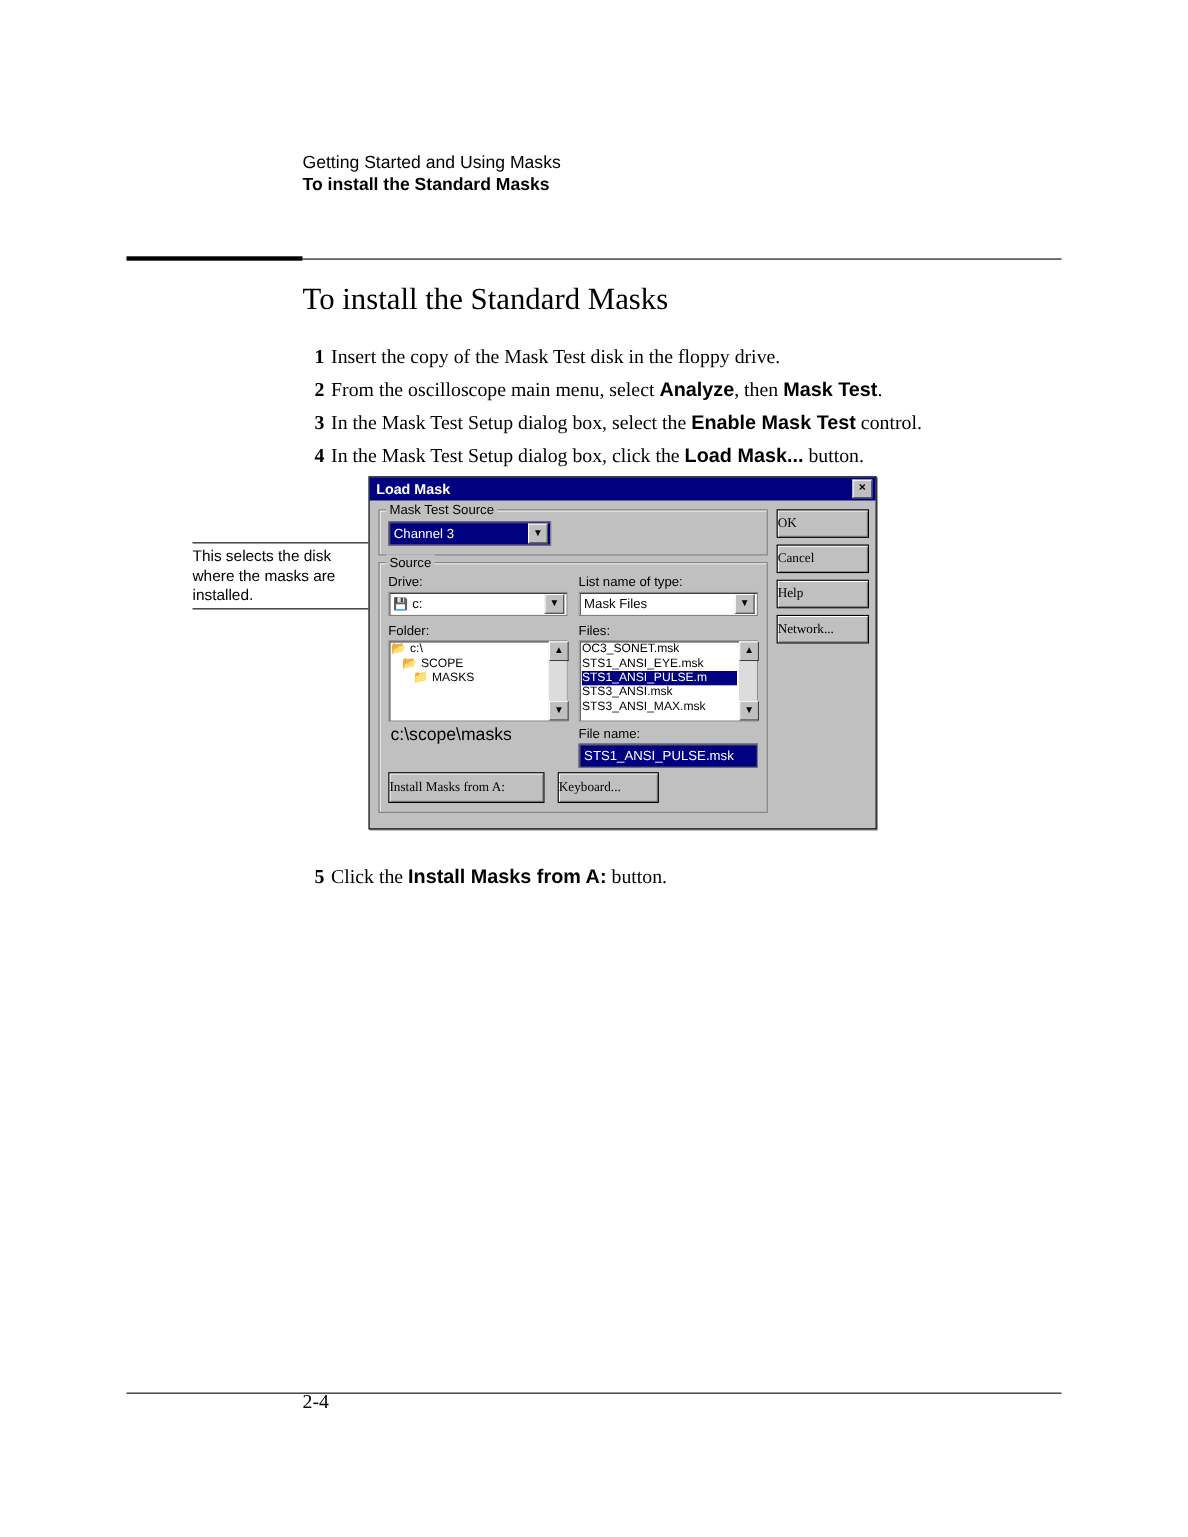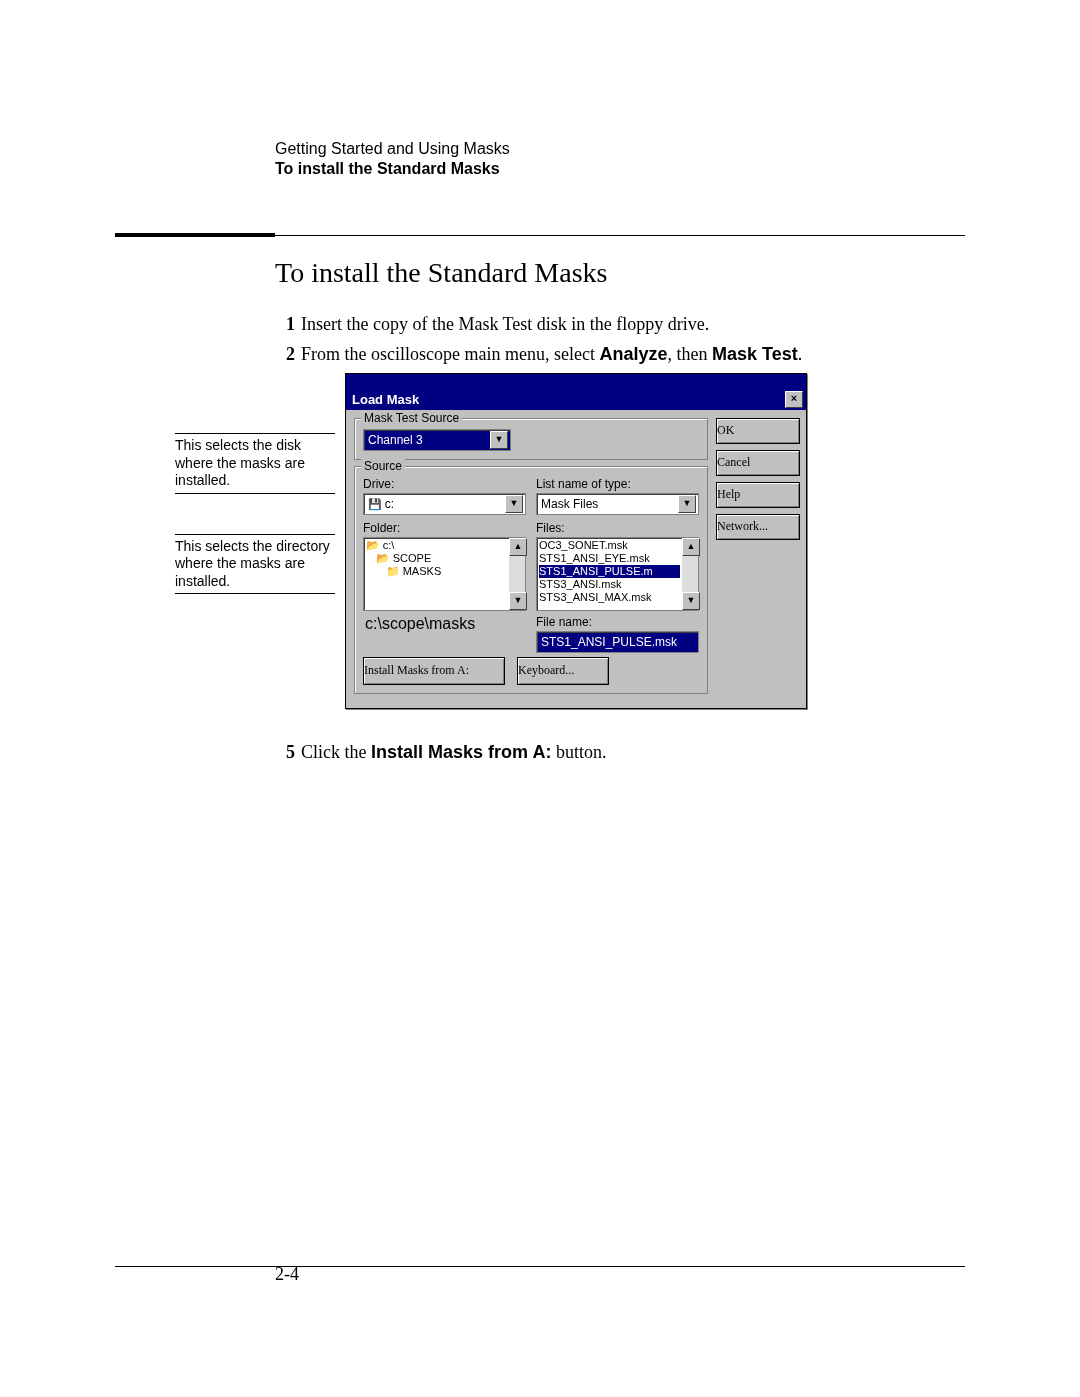--- a/index.html
+++ b/index.html
@@ -87,21 +87,20 @@
   .figure-row {
     display: flex;
     margin-left: -100px;
     margin-bottom: 30px;
   }
   .callouts {
     flex: 0 0 160px;
     font-family: Arial, Helvetica, sans-serif;
     font-size: 14px;
     line-height: 1.25;
-    padding-right: 10px;
   }
   .callout-box {
     border-top: 1px solid #000;
     border-bottom: 1px solid #000;
     padding: 3px 0;
     margin-bottom: 28px;
   }
   .callout-spacer { height: 60px; }
 
   
@@ -111,21 +110,21 @@
     border: 1px solid #000;
     box-shadow: 1px 1px 0 #808080;
     font-family: Arial, Helvetica, sans-serif;
     font-size: 12px;
   }
   .titlebar {
     background: #000080;
     color: #fff;
     display: flex;
     align-items: center;
-    padding: 17px 3px 2px 6px;
+    padding: 2px 3px 2px 6px;
     font-weight: bold;
     font-size: 13px;
   }
   .titlebar .spacer { flex: 1; }
   .titlebar .close {
     width: 16px; height: 15px;
     background: #c0c0c0;
     border: 1px solid #fff;
     border-right-color:#404040; border-bottom-color:#404040;
     font-family: Arial;
@@ -243,28 +242,29 @@
     <div class="rule-right"></div>
   </div>
 
   <div class="content">
     <h1 class="section-title">To install the Standard Masks</h1>
 
 
     <ol class="steps">
       <li><span class="num">1</span><span>Insert the copy of the Mask Test disk in the floppy drive.</span></li>
       <li><span class="num">2</span><span>From the oscilloscope main menu, select </span><span class="bold-sans">Analyze</span><span>, then </span><span class="bold-sans">Mask Test</span><span>.</span></li>
+      <li><span class="num">3</span><span>In the Mask Test Setup dialog box, select the </span><span class="bold-sans">Enable Mask Test</span><span> control.</span></li>
+      <li><span class="num">4</span><span>In the Mask Test Setup dialog box, click the </span><span class="bold-sans">Load Mask...</span><span> button.</span></li>
     </ol>
 
     <div class="figure-row">
       <div class="callouts">
         <div class="callout-spacer"></div>
         <div class="callout-box">This selects the disk where the masks are installed.</div>
         <div style="height:12px"></div>
-        <div class="callout-box">This selects the directory where the masks are installed.</div>
       </div>
 
       <div class="dialog">
         <div class="titlebar">
           <span>Load Mask</span>
           <span class="spacer"></span>
           <span class="close">×</span>
         </div>
         <div class="dlg-body">
           <div class="dlg-left">

